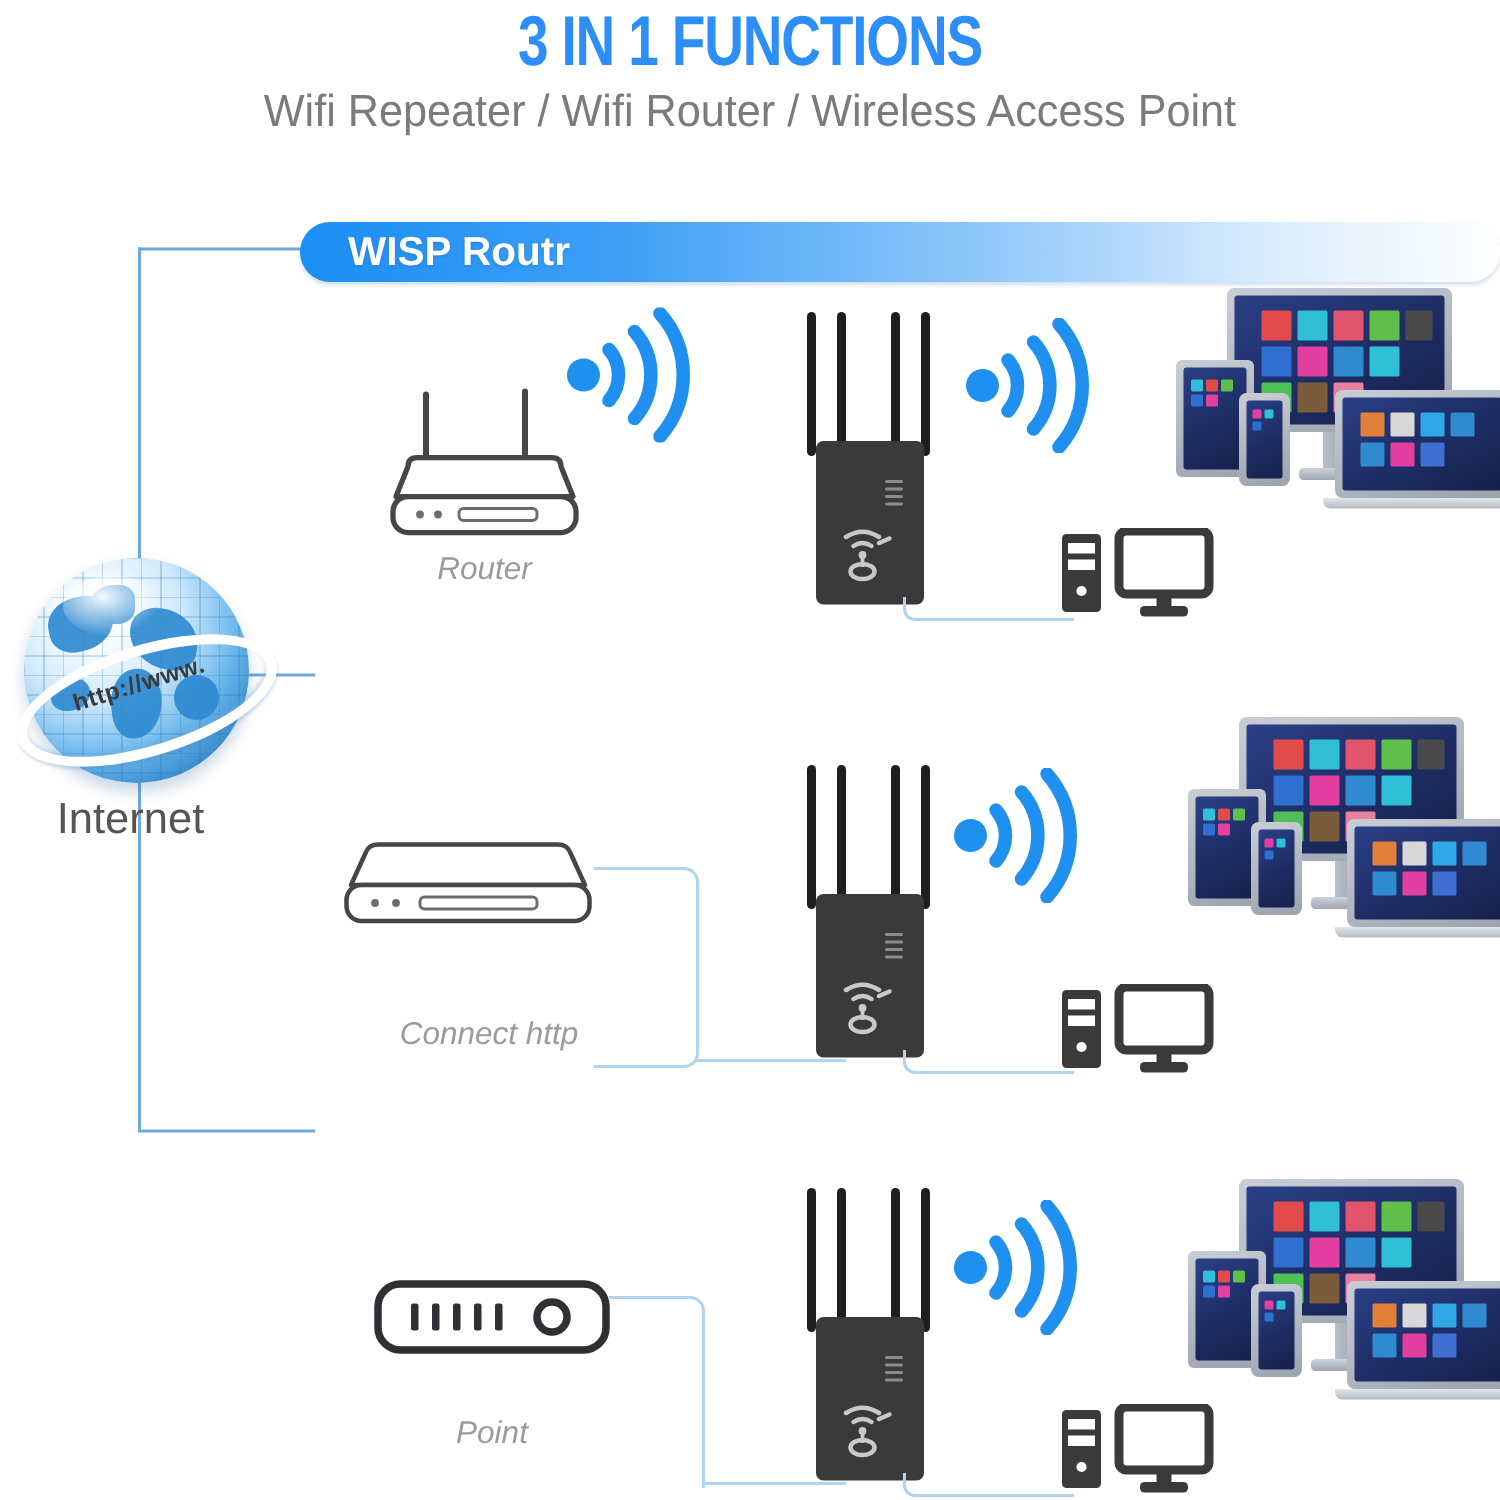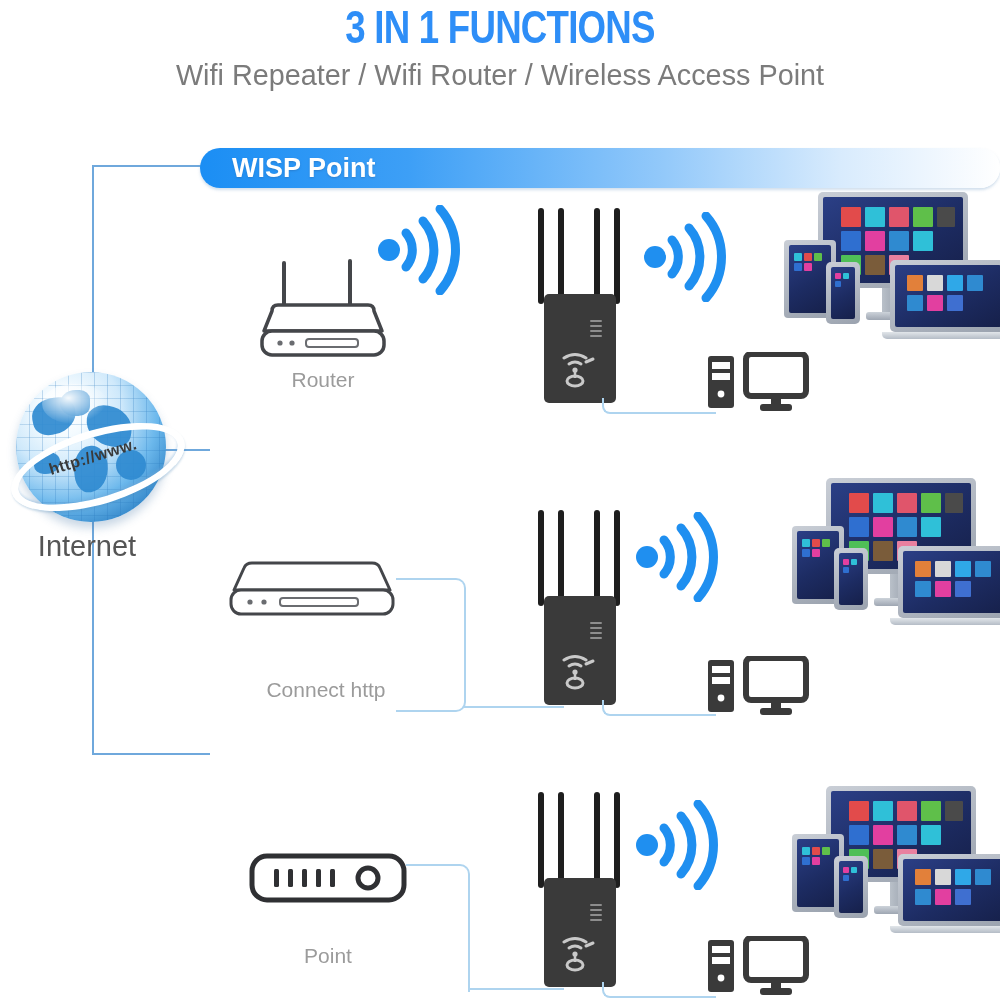--- a/index.html
+++ b/index.html
@@ -93,21 +93,21 @@
     font-size:16px;font-weight:bold;color:#3a3a3a;letter-spacing:.5px;
     transform:rotate(-17deg);white-space:nowrap;
   }
   .internet-label{
     position:absolute;left:-8px;top:530px;width:190px;text-align:center;
     font-size:29px;color:#555555;white-space:nowrap;
   }
 
   
   .node{position:absolute;}
-  .cap{position:absolute;text-align:center;font-size:21px;color:#9b9b9b;white-space:nowrap;}
+  .cap{position:absolute;text-align:center;font-size:21px;color:#9b9b9b;white-space:nowrap;font-style:italic;}
 
   
   .wifi{position:absolute;}
 
   
   .ext-body{position:absolute;background:#3a3a3a;border-radius:5px;}
   .ant{position:absolute;background:#1e1e1e;border-radius:3px;}
   .ext-marks{position:absolute;}
   .mark{position:absolute;background:#8d8d8d;border-radius:1px;}
 
@@ -146,21 +146,21 @@
         <div class="land l6"></div>
       <div class="globe-gloss"></div>
     </div>
     <div class="globe-ring-band"></div>
     <div class="globe-ring"></div>
     <div class="ring-url">http://www.</div>
   </div>
   <div class="internet-label">Internet</div>
 
   <div class="banner" id="banner-wisp">
-    <span>WISP Point</span>
+    <span>WISP Routr</span>
   </div>
 
   <div class="node" style="left:258px;top:255px;width:130px;height:105px;">
     <svg width="130" height="105" viewBox="0 0 130 105">
       <line x1="26" y1="8" x2="26" y2="52" stroke="#44464a" stroke-width="4" stroke-linecap="round"></line>
       <line x1="92" y1="6" x2="92" y2="52" stroke="#44464a" stroke-width="4" stroke-linecap="round"></line>
       <path d="M14 56 q0 -6 6 -6 h90 q6 0 6 6 l8 20 h-118 z" fill="#ffffff" stroke="#44464a" stroke-width="3.5" stroke-linejoin="round"></path>
       <rect x="4" y="76" width="122" height="24" rx="10" fill="#ffffff" stroke="#44464a" stroke-width="3.5"></rect>
       <circle cx="22" cy="88" r="2.6" fill="#6a6c70"></circle>
       <circle cx="34" cy="88" r="2.6" fill="#6a6c70"></circle>

